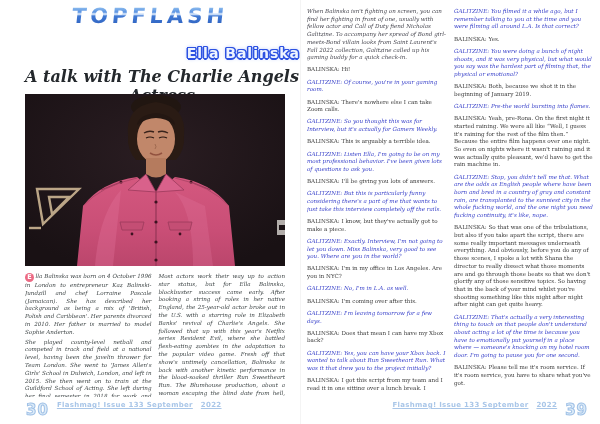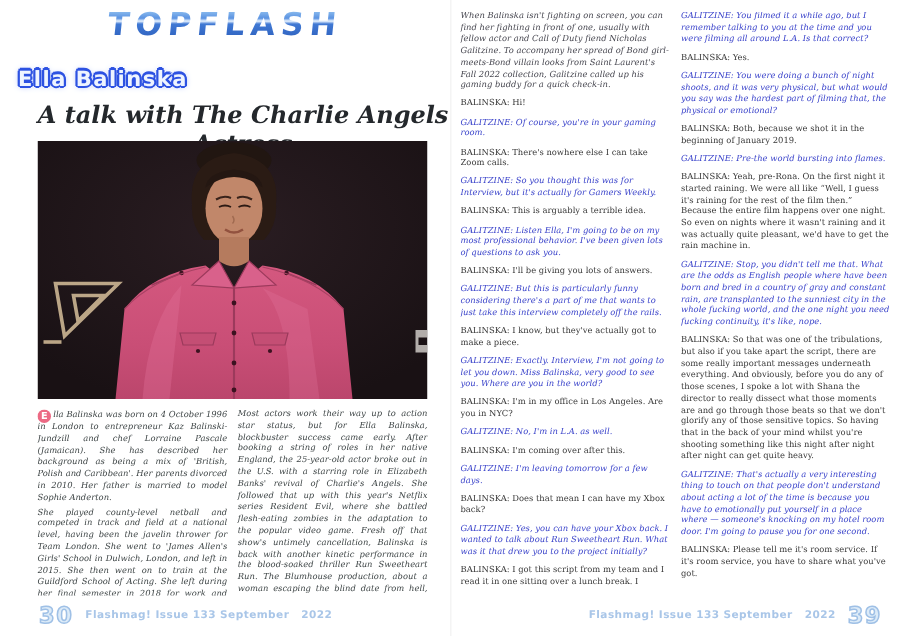--- a/index.html
+++ b/index.html
@@ -13,26 +13,25 @@
 
   
   .logo{
     position:absolute;top:4px;left:0;width:300px;text-align:center;
     font-family:"DejaVu Sans", sans-serif;font-weight:bold;font-size:21px;letter-spacing:4px;
     background:linear-gradient(180deg,#aed8f6 0%,#5b93e2 34%,#eaf4ff 42%,#4079d4 50%,#2b5cba 100%);
     -webkit-background-clip:text;background-clip:text;color:transparent;
     transform:skewX(-6deg);
   }
   .name-banner{
-    position:absolute;top:45px;left:0;width:300px;text-align:left;
+    position:absolute;top:45px;left:0;width:300px;text-align:right;
     font-family:"DejaVu Sans", sans-serif;font-weight:bold;font-size:14px;letter-spacing:1px;
     color:#eef4ff;
     text-shadow:-1.5px 0 #2d52e2,1.5px 0 #2d52e2,0 -1.5px #2d52e2,0 1.5px #2d52e2,
                 -1px -1px #2d52e2,1px 1px #2d52e2,-1px 1px #2d52e2,1px -1px #2d52e2,0 0 4px #7d97f2;
-    padding-left:12px;
   }
   .subtitle{
     position:absolute;top:67px;left:12px;width:300px;text-align:center;
     font-family:"DejaVu Serif", serif;font-style:italic;font-weight:bold;font-size:16px;color:#24282c;
   }
 
   
   .photo{position:absolute;top:94px;left:25px;width:260px;height:172px;overflow:hidden;}
   .photo svg{display:block;}
 
@@ -61,24 +60,24 @@
   .interview-col{flex:1;min-width:0;overflow:hidden;}
   .interview-col p.para{
     margin:0 0 4.5px;font-size:5.6px;line-height:7.7px;color:#3a3a3a;text-align:left;
   }
   .interview-col p.intro{font-style:italic;color:#474750;}
   .interview-col p.galitzine{font-style:italic;color:#3a43ca;}
   .interview-col p.balinska{color:#383838;}
 
   
   .footer{
-    position:absolute;display:flex;align-items:center;gap:8px;
+    position:absolute;display:flex;align-items:flex-start;gap:8px;
     font-family:"DejaVu Sans", sans-serif;color:#a9c6e8;
   }
-  .footer .issue,.footer .year{font-size:7px;font-weight:bold;letter-spacing:0.3px;}
+  .footer .issue,.footer .year{font-size:7px;font-weight:bold;letter-spacing:0.3px;text-decoration:underline;}
   .footer .page-num{
     font-size:15px;font-weight:bold;letter-spacing:1px;color:#dcebf8;
     -webkit-text-stroke:1px #9fc0e6;
   }
   .footer-left{bottom:5px;left:26px;}
   .footer-right{bottom:5px;right:12px;}
 </style>
 </head>
 <body>
 

